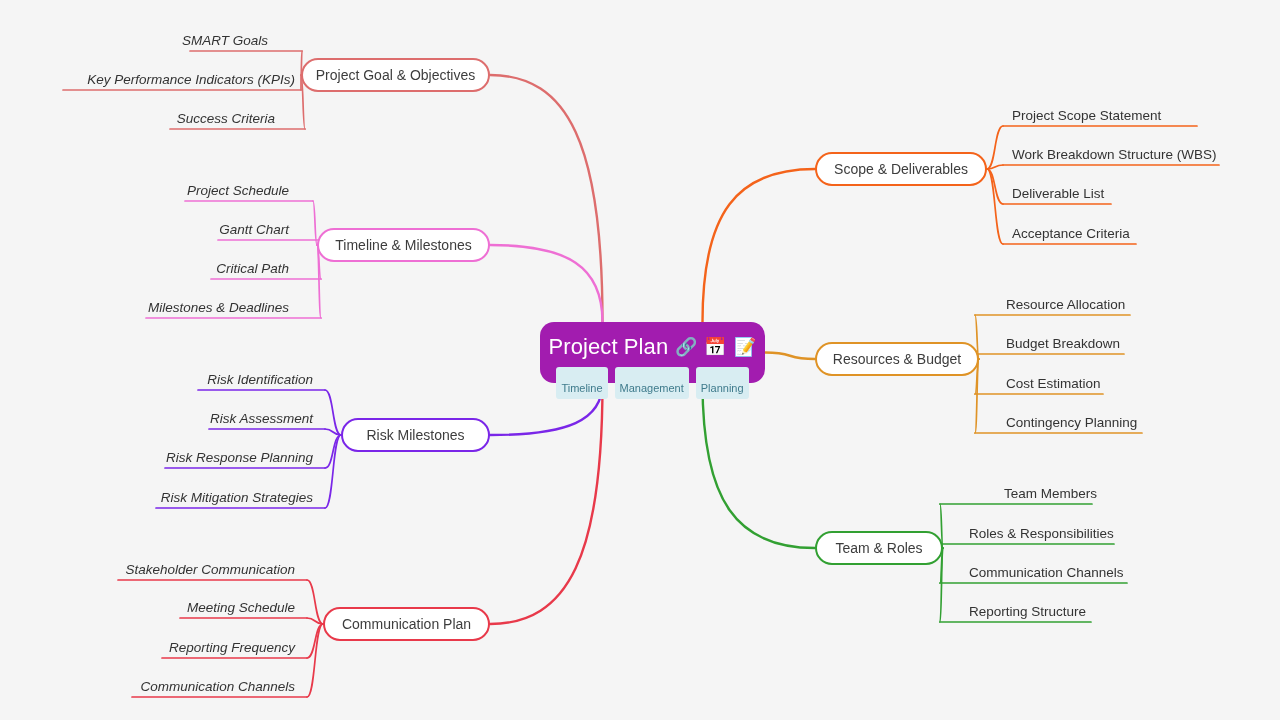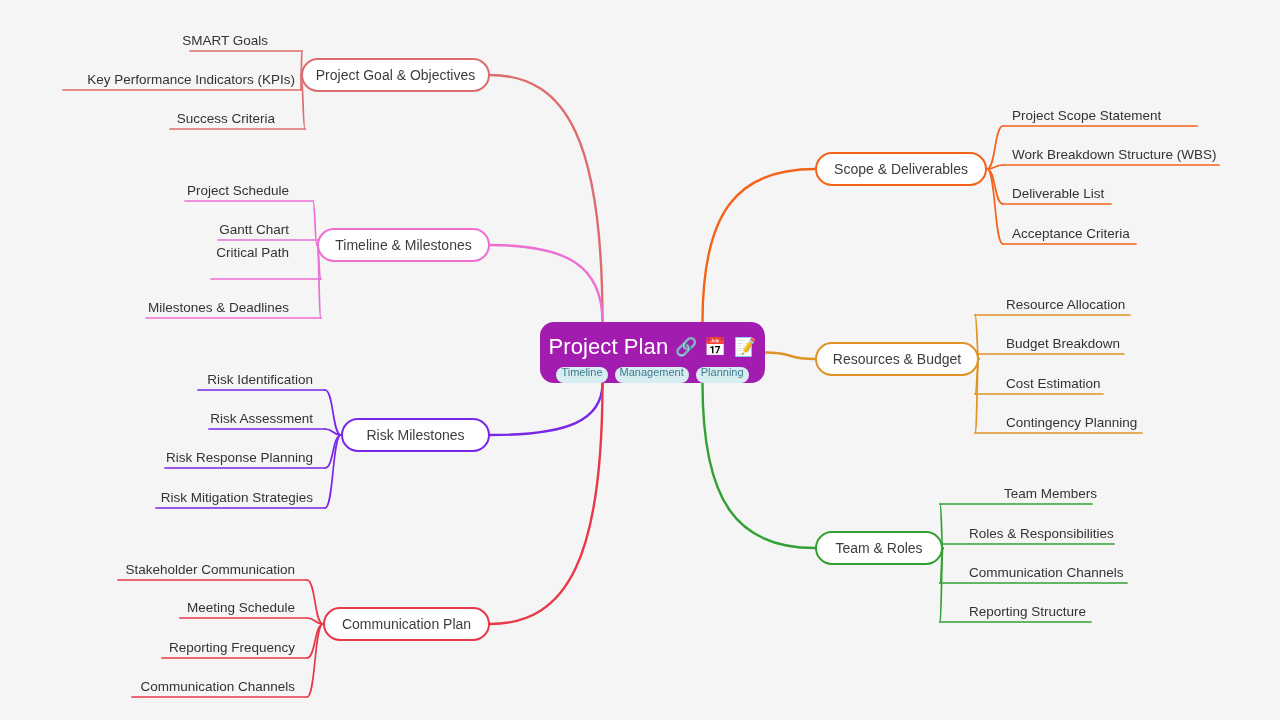--- a/index.html
+++ b/index.html
@@ -58,22 +58,22 @@
   }
   .center-tags {
     display: flex;
     gap: 7px;
   }
   .center-tag {
     background: #d8edf2;
     color: #3f7b8c;
     font-size: 11px;
     line-height: 1;
-    padding: 0 5px 5px 5px;
-    border-radius: 8px;
+    padding: 16px 5px 5px 5px;
+    border-radius: 3px;
     white-space: nowrap;
   }
 
   
   .branch-node {
     position: absolute;
     background: #ffffff;
     border: 2.4px solid #888;
     border-radius: 999px;
     height: 34px;
@@ -91,21 +91,21 @@
   
   .leaf {
     position: absolute;
     font-size: 13.5px;
     color: #333333;
     white-space: nowrap;
     line-height: 1;
     z-index: 15;
   }
   .leaf.right { text-align: right; }
-  .leaf.left  { text-align: right; }
+  .leaf.left  { text-align: right; font-style: italic; }
 </style>
 </head>
 <body>
 
 <div id="mindmap">
 
   <svg id="edges" viewBox="0 0 1280 720" xmlns="http://www.w3.org/2000/svg">
       <path d="M 602.5 322 C 602.5 144.16, 568 75, 490 75" fill="none" stroke="#dd6d6d" stroke-width="2.4" stroke-linecap="round"></path>
       <path d="M 602.5 322 C 602.5 266.56, 568 245, 490 245" fill="none" stroke="#ee6fd4" stroke-width="2.4" stroke-linecap="round"></path>
       <path d="M 602.5 383 C 602.5 420.44, 568 435, 490 435" fill="none" stroke="#7a26e8" stroke-width="2.4" stroke-linecap="round"></path>
@@ -181,21 +181,21 @@
       <span class="center-tag">Management</span>
       <span class="center-tag">Planning</span>
     </div>
   </div>
 
 <div class="leaf left" style="right: 1012px; top: 41px; transform: translateY(-50%);">SMART Goals</div>
     <div class="leaf left" style="right: 985px; top: 80px; transform: translateY(-50%);">Key Performance Indicators (KPIs)</div>
     <div class="leaf left" style="right: 1005px; top: 119px; transform: translateY(-50%);">Success Criteria</div>
     <div class="leaf left" style="right: 991px; top: 191px; transform: translateY(-50%);">Project Schedule</div>
     <div class="leaf left" style="right: 991px; top: 230px; transform: translateY(-50%);">Gantt Chart</div>
-    <div class="leaf left" style="right: 991px; top: 253px; transform: translateY(-50%);">Critical Path</div>
+    <div class="leaf left" style="right: 991px; top: 269px; transform: translateY(-50%);">Critical Path</div>
     <div class="leaf left" style="right: 991px; top: 308px; transform: translateY(-50%);">Milestones &amp; Deadlines</div>
     <div class="leaf left" style="right: 967px; top: 380px; transform: translateY(-50%);">Risk Identification</div>
     <div class="leaf left" style="right: 967px; top: 419px; transform: translateY(-50%);">Risk Assessment</div>
     <div class="leaf left" style="right: 967px; top: 458px; transform: translateY(-50%);">Risk Response Planning</div>
     <div class="leaf left" style="right: 967px; top: 498px; transform: translateY(-50%);">Risk Mitigation Strategies</div>
     <div class="leaf left" style="right: 985px; top: 570px; transform: translateY(-50%);">Stakeholder Communication</div>
     <div class="leaf left" style="right: 985px; top: 608px; transform: translateY(-50%);">Meeting Schedule</div>
     <div class="leaf left" style="right: 985px; top: 648px; transform: translateY(-50%);">Reporting Frequency</div>
     <div class="leaf left" style="right: 985px; top: 687px; transform: translateY(-50%);">Communication Channels</div>
     <div class="leaf right" style="left: 1012px; top: 116px; transform: translateY(-50%);">Project Scope Statement</div>

